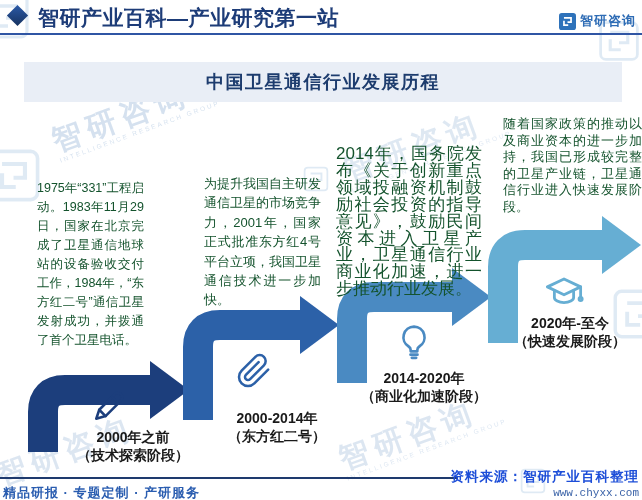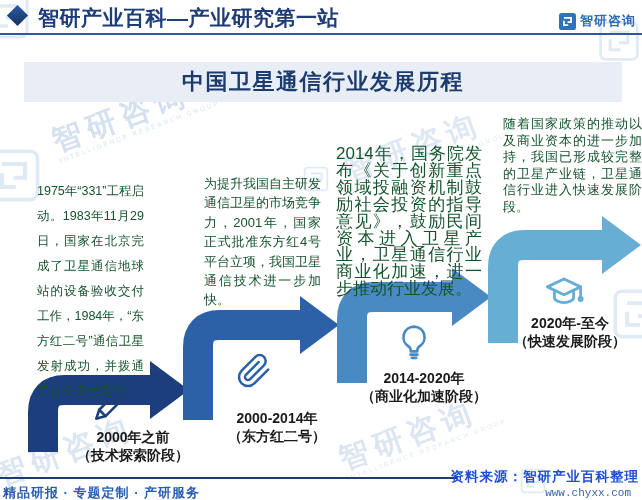--- a/index.html
+++ b/index.html
@@ -16,44 +16,44 @@
   
   .header-diamond{position:absolute;left:10px;top:8px;width:15px;height:15px;z-index:3;
     background:linear-gradient(135deg,#2b5aa8,#16325f);transform:rotate(45deg);}
   .header-title{position:absolute;left:38px;top:4px;z-index:3;font-size:21px;font-weight:bold;color:#1d3c78;letter-spacing:.5px;}
   .header-line{position:absolute;left:0;top:33px;width:642px;height:2px;background:#2f55a4;z-index:3;}
   .brand{position:absolute;right:6px;top:12px;z-index:3;display:flex;align-items:center;gap:4px;}
   .brand-name{font-size:13px;color:#2e6cb5;font-weight:bold;letter-spacing:1px;}
   
   .title-bar{position:absolute;left:24px;top:62px;width:598px;height:40px;background:#e9eef6;z-index:2;
     display:flex;align-items:center;justify-content:center;}
-  .title-bar span{font-size:22px;font-weight:bold;color:#1d3c6e;letter-spacing:1.5px;text-align:center;}
+  .title-bar span{font-size:18px;font-weight:bold;color:#1d3c6e;letter-spacing:1.5px;text-align:center;}
   
   .arrow-layer{position:absolute;left:0;top:0;z-index:1;}
   
   .para{position:absolute;z-index:2;color:#14532d;text-align:justify;}
-  .p1{left:37px;top:179px;width:107px;font-size:12.5px;line-height:25px;}
+  .p1{left:37px;top:179px;width:107px;font-size:12.5px;line-height:19px;}
   .p2{left:204px;top:174px;width:117px;font-size:13px;line-height:19.4px;}
   .p3{left:336px;top:146px;width:146px;font-size:17px;line-height:16.9px;}
   .p4{left:503px;top:116px;width:139px;font-size:13px;line-height:16.5px;}
   .stage-icon{position:absolute;z-index:2;}
   .i1{left:91px;top:388px;}
   .i2{left:236px;top:353px;}
   .i3{left:394px;top:322px;}
   .i4{left:543px;top:272px;}
   .stage-label{position:absolute;z-index:2;width:160px;text-align:center;color:#1a1a1a;font-weight:bold;font-size:14px;line-height:18px;}
   .l1{left:53px;top:428px;}
   .l2{left:197px;top:409px;}
   .l3{left:344px;top:369px;}
   .l4{left:490px;top:314px;}
   
   .footer-line{position:absolute;left:0;top:477px;width:458px;height:2px;background:#1e3a6e;z-index:2;}
   .footer-services{position:absolute;left:3px;top:484px;z-index:2;font-size:13px;font-weight:bold;color:#2a5db0;letter-spacing:1px;}
   .footer-source{position:absolute;right:3px;top:468px;z-index:2;font-size:13.5px;font-weight:bold;color:#1d4ed8;letter-spacing:1px;}
-  .footer-site{position:absolute;right:11px;top:487px;z-index:2;font-size:11px;color:#3b63a8;font-family:"Liberation Mono","DejaVu Sans Mono",monospace;}
+  .footer-site{position:absolute;right:3px;top:487px;z-index:2;font-size:11px;color:#3b63a8;font-family:"Liberation Mono","DejaVu Sans Mono",monospace;}
 </style>
 </head>
 <body>
 
 <div class="canvas">
 
   <div class="wm wm-text" style="left:48px;top:128px;">
     <div class="big">智研咨询</div>
     <div class="sub">INTELLIGENCE RESEARCH GROUP</div>
   </div>

